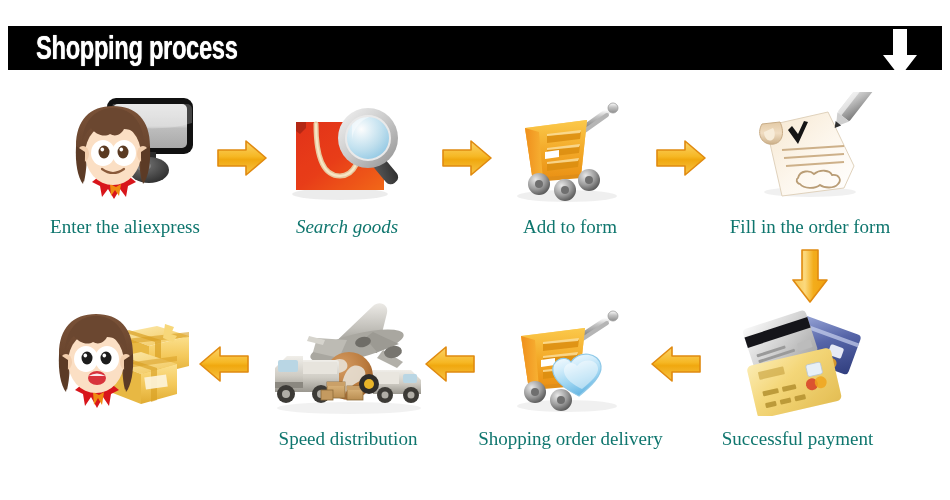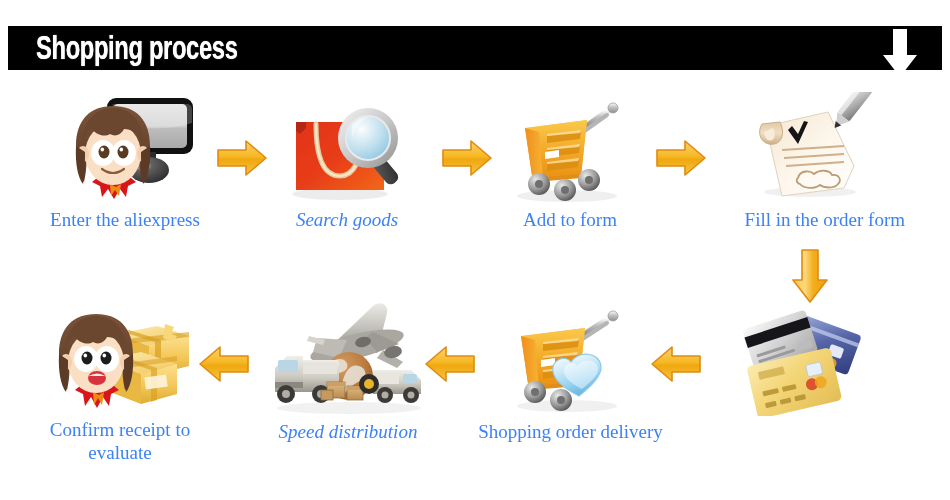--- a/index.html
+++ b/index.html
@@ -32,24 +32,24 @@
   .header-arrow{
     position:absolute;left:878px;top:23px;width:44px;height:52px;
   }
 
   
   .step{position:absolute;text-align:center;}
   .step .art{position:relative;margin:0 auto;}
   .step .caption{
     font-family:"Liberation Serif","DejaVu Serif",serif;
     font-size:19px;
-    color:#3b82f6;
+    color:#0f766e;
     line-height:23px;
     white-space:pre-line;
-    margin-top:4px;
+    margin-top:11px;
   }
 
   .arrow-h{position:absolute;width:52px;height:40px;}
   .arrow-v{position:absolute;width:42px;height:56px;}
 
   .nowrap{white-space:nowrap;}
 </style>
 </head>
 <body>
 
@@ -252,21 +252,21 @@
     </div>
     <div class="caption nowrap">Add to form</div>
   </div>
 
   <div class="arrow-h" style="left:655px;top:134px;">
     <svg width="52" height="40" viewBox="0 0 52 40">
       <polygon points="2,12 30,12 30,3 50,20 30,37 30,28 2,28" fill="url(#ar1)" stroke="#e08a10" stroke-width="1.6" stroke-linejoin="round"></polygon>
     </svg>
   </div>
 
-  <div class="step" style="left:715px;top:88px;width:190px;text-align:right;">
+  <div class="step" style="left:715px;top:88px;width:190px;">
     <div class="art" style="width:140px;height:112px;">
       <svg width="140" height="112" viewBox="0 0 140 112">
         <defs>
           <linearGradient id="paperg" x1="0" y1="0" x2="1" y2="1">
             <stop offset="0" stop-color="#f6e7cf"></stop>
               <stop offset="0.55" stop-color="#fdf7ee"></stop>
             <stop offset="1" stop-color="#ffffff"></stop>
           </linearGradient>
           <linearGradient id="rollg" x1="0" y1="0" x2="0" y2="1">
             <stop offset="0" stop-color="#e3caa6"></stop>
@@ -369,20 +369,21 @@
           <g fill="#b08d2c" opacity="0.8">
             <rect x="28" y="80" width="16" height="5" rx="1"></rect>
             <rect x="48" y="80" width="14" height="5" rx="1"></rect>
             <rect x="28" y="92" width="11" height="5" rx="1"></rect>
             <rect x="43" y="92" width="11" height="5" rx="1"></rect>
             <rect x="58" y="92" width="11" height="5" rx="1"></rect>
           </g>
         </g>
       </svg>
     </div>
+    <div class="caption nowrap">Successful payment</div>
   </div>
 
   <div class="arrow-h" style="left:650px;top:340px;">
     <svg width="52" height="40" viewBox="0 0 52 40">
       <defs>
           <linearGradient id="arl" x1="0" y1="0" x2="0" y2="1">
         <stop offset="0" stop-color="#fbd36a"></stop>
             <stop offset="0.45" stop-color="#f6b825"></stop>
         <stop offset="0.55" stop-color="#f0a80f"></stop>
             <stop offset="1" stop-color="#f8c548"></stop>
@@ -435,21 +436,21 @@
     </div>
     <div class="caption nowrap">Shopping order delivery</div>
   </div>
 
   <div class="arrow-h" style="left:424px;top:340px;">
     <svg width="52" height="40" viewBox="0 0 52 40">
       <polygon points="50,12 22,12 22,3 2,20 22,37 22,28 50,28" fill="url(#arl)" stroke="#e08a10" stroke-width="1.6" stroke-linejoin="round"></polygon>
     </svg>
   </div>
 
-  <div class="step" style="left:262px;top:294px;width:172px;font-style:italic;">
+  <div class="step" style="left:262px;top:294px;width:172px;">
     <div class="art" style="width:166px;height:118px;">
       <svg width="166" height="118" viewBox="0 0 166 118">
         <defs>
           <linearGradient id="planeg" x1="0" y1="0" x2="0" y2="1">
             <stop offset="0" stop-color="#eceae6"></stop>
               <stop offset="0.5" stop-color="#c2c0ba"></stop>
             <stop offset="1" stop-color="#8d8b84"></stop>
           </linearGradient>
           <linearGradient id="truckg" x1="0" y1="0" x2="0" y2="1">
             <stop offset="0" stop-color="#f0eee9"></stop>
@@ -579,17 +580,15 @@
           <ellipse cx="42" cy="56" rx="5.5" ry="6.5" fill="#1d1d1d"></ellipse>
           <ellipse cx="61" cy="56" rx="5.5" ry="6.5" fill="#1d1d1d"></ellipse>
           <ellipse cx="40.3" cy="53.4" rx="1.8" ry="2" fill="#ffffff"></ellipse>
           <ellipse cx="59.3" cy="53.4" rx="1.8" ry="2" fill="#ffffff"></ellipse>
 
           <ellipse cx="52" cy="76" rx="9" ry="7" fill="#d8333c"></ellipse>
           <path d="M43.5 74 q8.5 -5 17 0 z" fill="#ffffff" opacity="0.9"></path>
         </g>
       </svg>
     </div>
-    <div class="caption">Confirm receipt to
-evaluate</div>
   </div>
 
 </div>
 
 </body></html>

